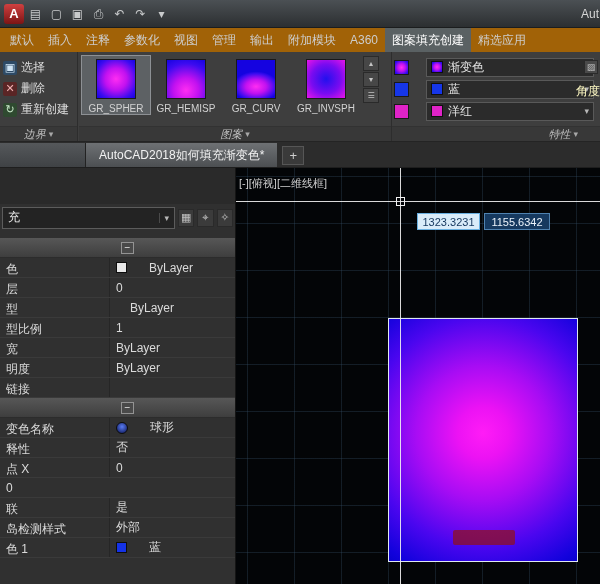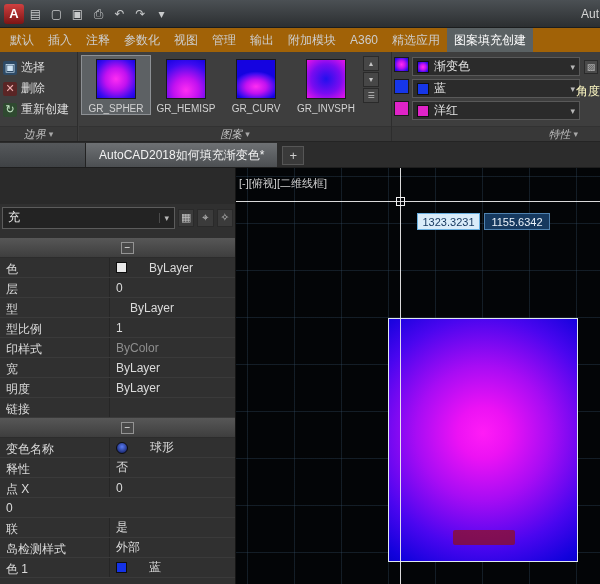--- a/index.html
+++ b/index.html
@@ -50,21 +50,21 @@
   .glabel { display:block; margin-top:4px; font-size:10px; color:#d2d2d2; white-space:nowrap; }
   .grad-spher  { background:radial-gradient(circle at 50% 50%, #ff2df2 0%, #c211f0 40%, #3c0bf0 78%, #1503e0 100%); }
   .grad-hemis  { background:radial-gradient(circle at 50% 80%, #ff2df2 0%, #c211f0 35%, #3c0bf0 75%, #1503e0 100%); }
   .grad-curv   { background:radial-gradient(ellipse 60% 40% at 50% 70%, #ff2df2 0%, #c211f0 45%, #3c0bf0 85%, #1503e0 100%); }
   .grad-invsph { background:radial-gradient(circle at 50% 50%, #2210ee 0%, #7a0bf0 55%, #e815e8 100%); }
   .gscroll { position:absolute; left:284px; top:4px; width:16px; display:flex; flex-direction:column; gap:1px; }
   .gscroll-btn { width:16px; height:15px; background:#474747; border:1px solid #2a2a2a; color:#c4c4c4;
     font-size:8px; display:flex; align-items:center; justify-content:center; }
 
   .panel-props { left:392px; right:0; }
-  .prow { position:absolute; left:2px; display:flex; align-items:flex-start; gap:3px; height:20px; }
+  .prow { position:absolute; left:2px; display:flex; align-items:center; gap:17px; height:20px; }
   .picon { width:15px; height:15px; border:1px solid #191919; }
   .pdrop { width:168px; height:19px; background:#2b2b2b; border:1px solid #595959; color:#e2e2e2;
     font-size:12px; display:flex; align-items:center; gap:5px; padding:0 4px; }
   .pdrop .caret { margin-left:auto; font-size:9px; color:#b8b8b8; }
   .mini-sw { width:12px; height:12px; border:1px solid #101010; flex:0 0 auto; }
   .sw-blue { background:#1636e8; }
   .sw-magenta { background:#e023c8; }
   .props-angle { position:absolute; right:0; top:31px; color:#fef9c3; font-size:12px; white-space:nowrap; }
   .props-cuticon { position:absolute; right:2px; top:8px; width:14px; height:14px; background:#4a4a4a;
     border:1px solid #2a2a2a; color:#bdbdbd; font-size:9px; display:flex; align-items:center; justify-content:center; }
@@ -145,22 +145,22 @@
   <div class="tabrow">
     <div class="rtab">默认</div>
     <div class="rtab">插入</div>
     <div class="rtab">注释</div>
     <div class="rtab">参数化</div>
     <div class="rtab">视图</div>
     <div class="rtab">管理</div>
     <div class="rtab">输出</div>
     <div class="rtab">附加模块</div>
     <div class="rtab">A360</div>
+    <div class="rtab active">图案填充创建</div>
     <div class="rtab">精选应用</div>
-    <div class="rtab active">图案填充创建</div>
   </div>
 
   <div class="ribbon">
 
     <div class="panel panel-bound">
       <div style="padding-top:5px;">
         <div class="btool">
           <span class="btool-icon ic-select">▣</span>
           <span>选择</span>
         </div>
@@ -284,26 +284,20 @@
       <div class="prow-item">
         <div class="prow-label">型</div>
         <div class="prow-value" style="padding-left:20px;">
             <span>ByLayer</span>
           </div>
       </div>
       <div class="prow-item">
         <div class="prow-label">型比例</div>
         <div class="prow-value">
             <span>1</span>
-          </div>
-      </div>
-      <div class="prow-item">
-        <div class="prow-label">印样式</div>
-        <div class="prow-value muted">
-            <span>ByColor</span>
           </div>
       </div>
       <div class="prow-item">
         <div class="prow-label">宽</div>
         <div class="prow-value">
             <span>ByLayer</span>
           </div>
       </div>
       <div class="prow-item">
         <div class="prow-label">明度</div>

